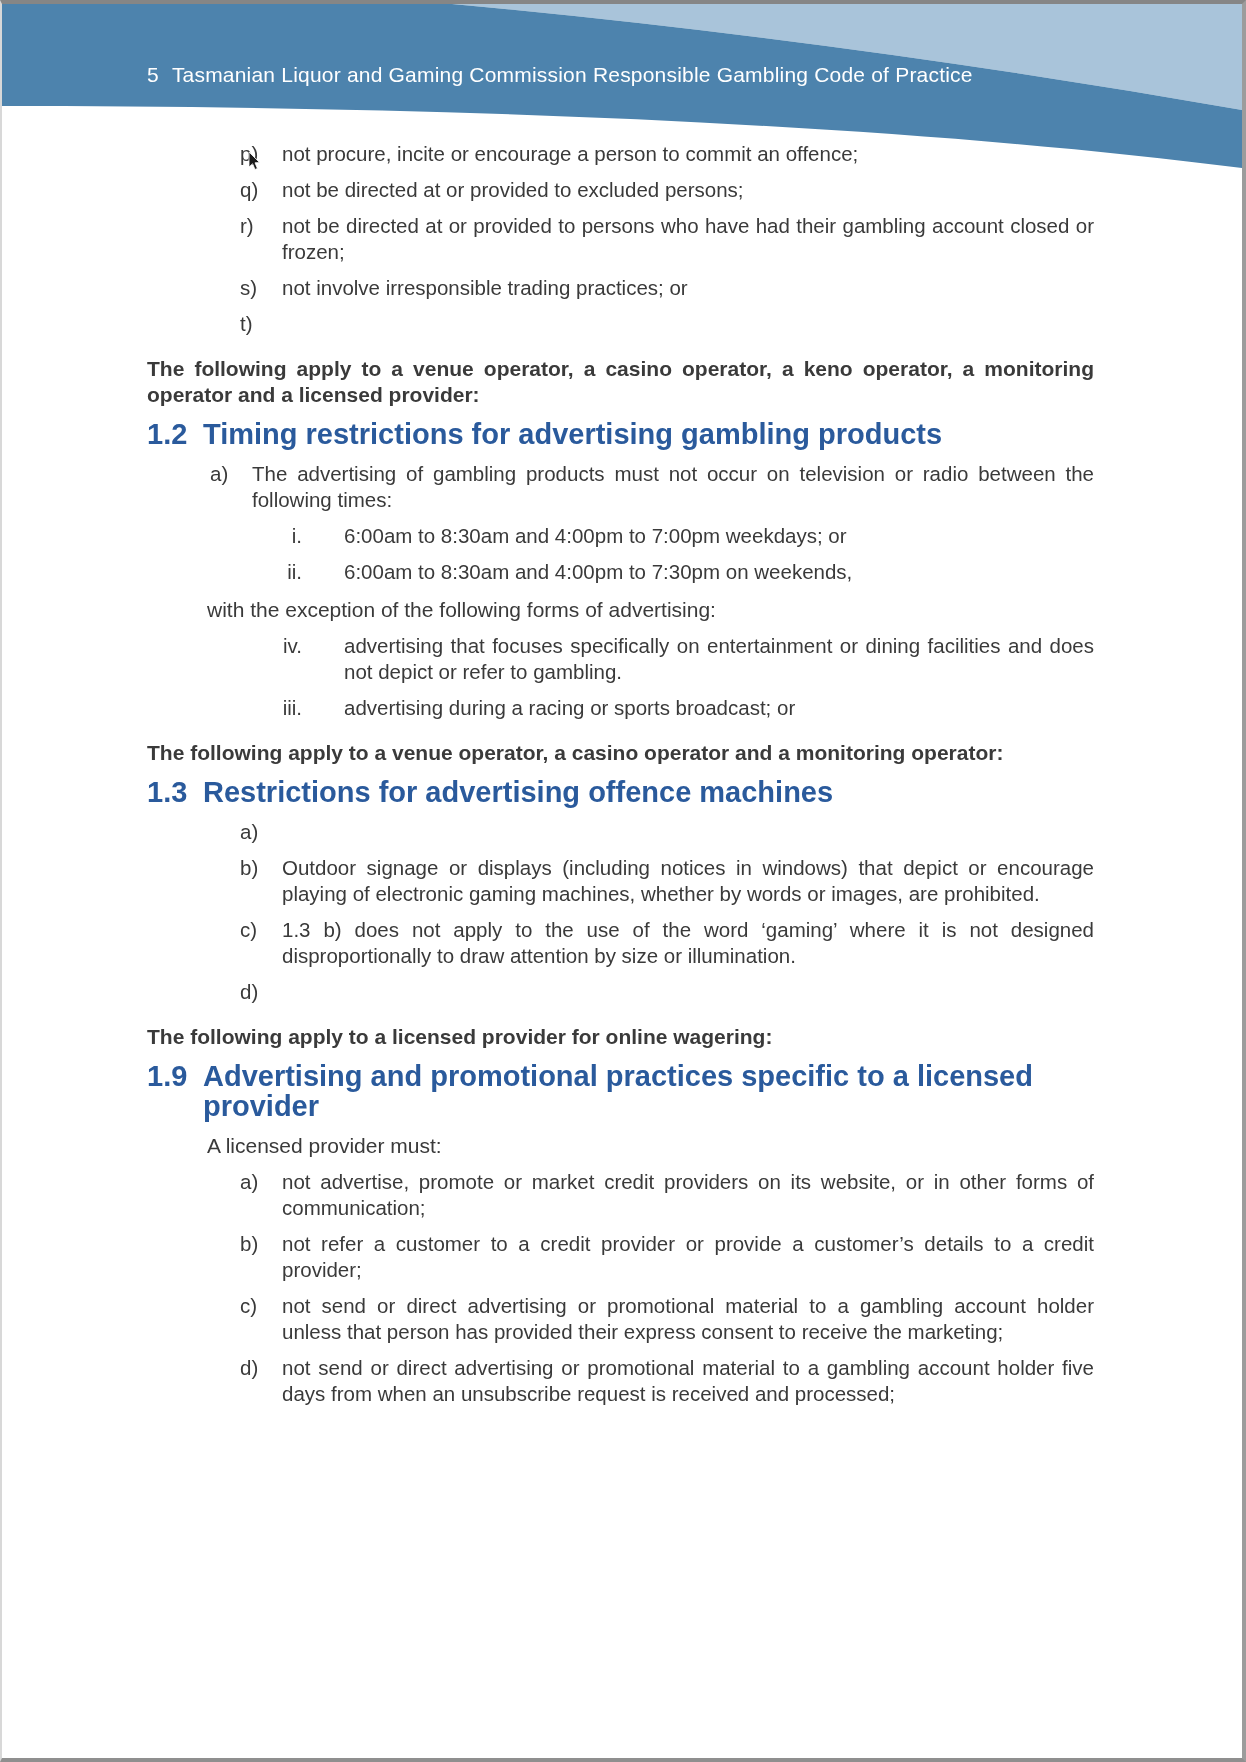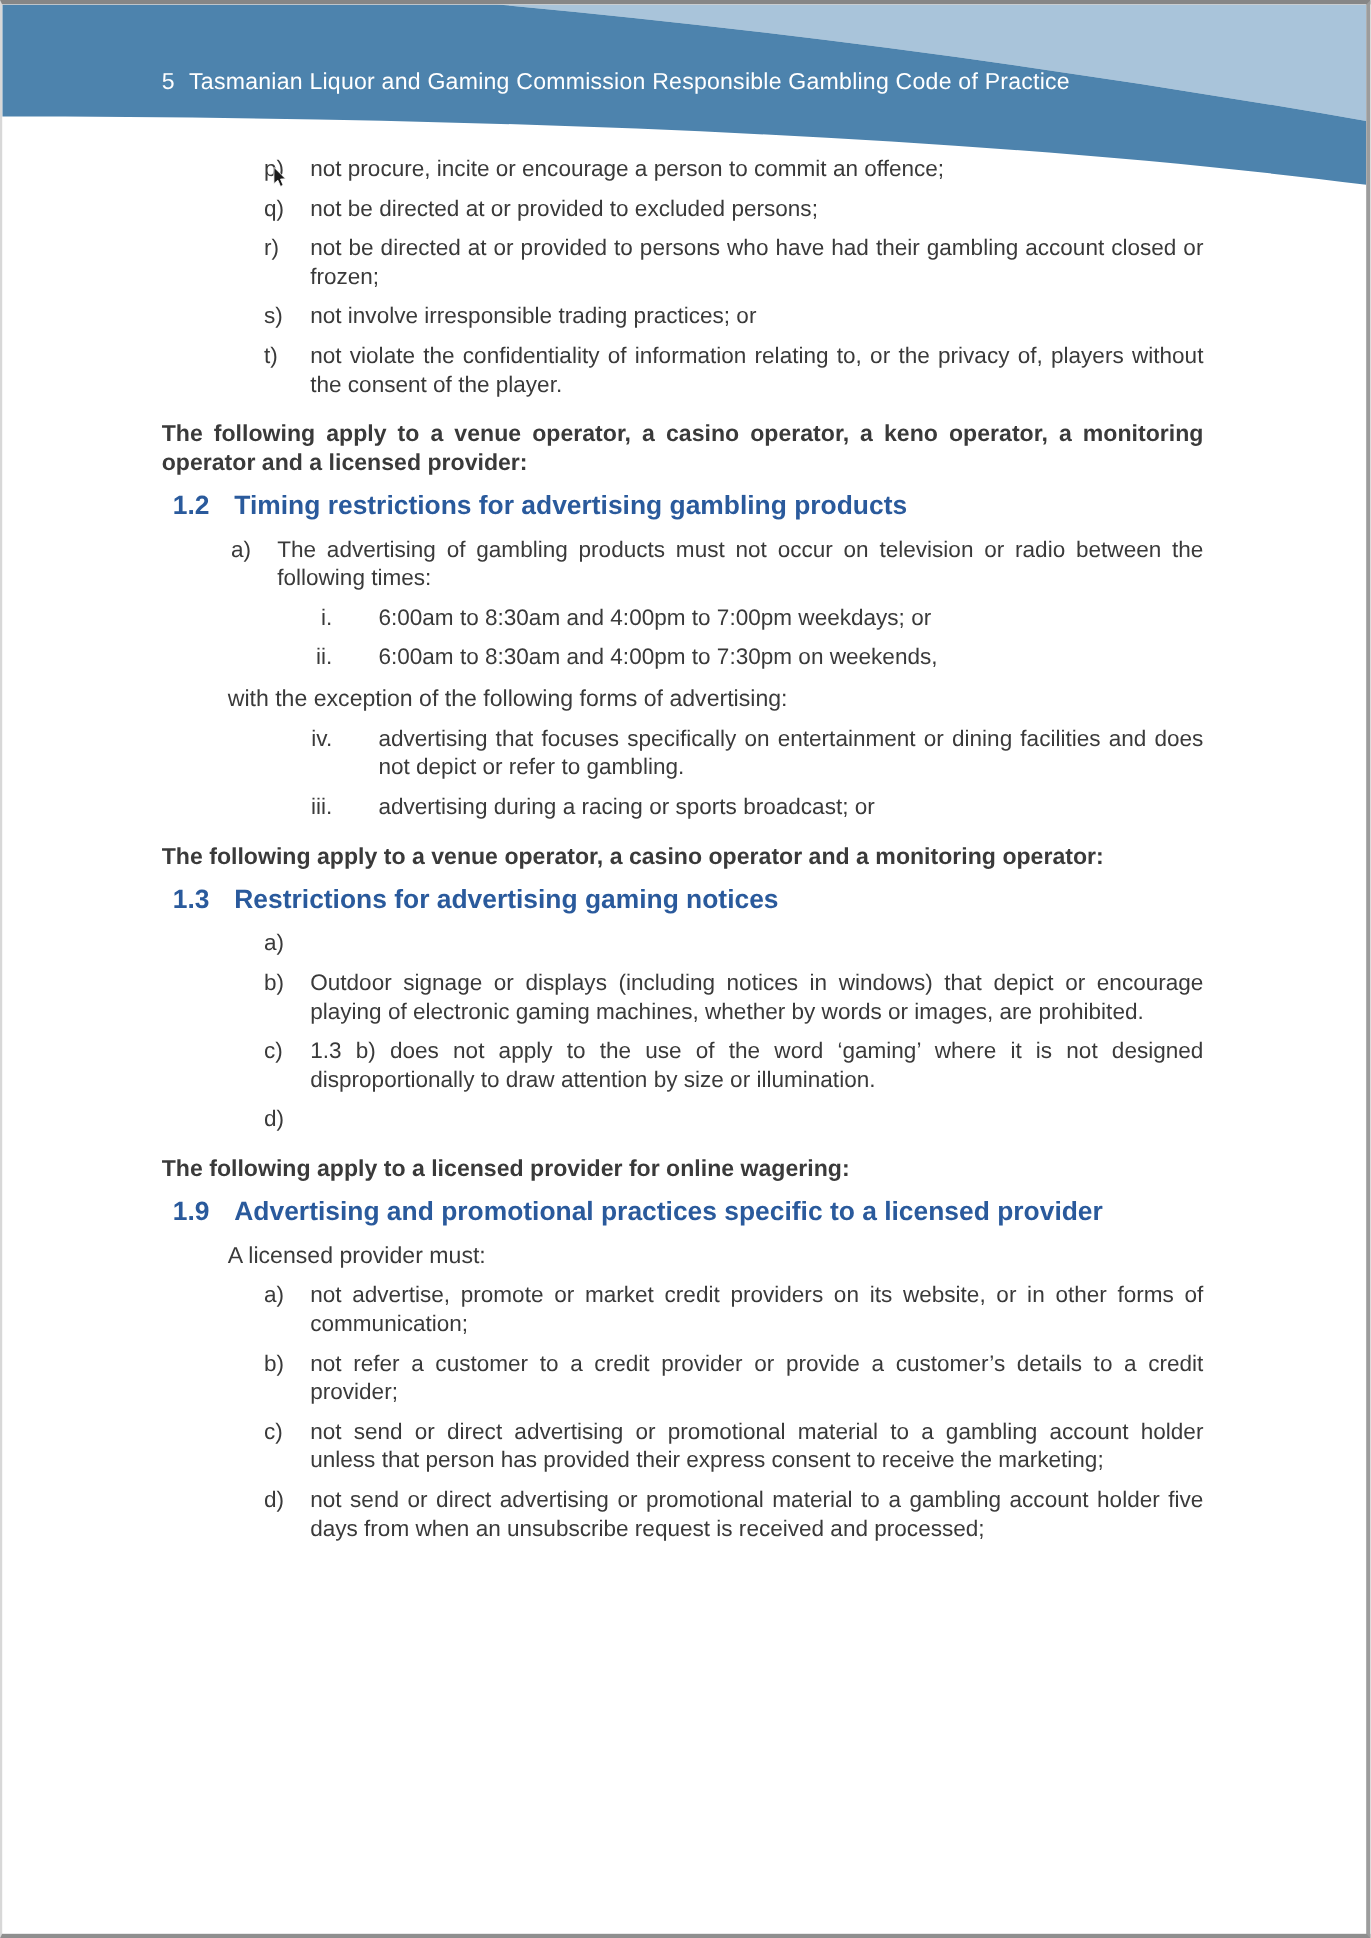--- a/index.html
+++ b/index.html
@@ -35,23 +35,23 @@
 
   .para {
     font-size:21px; line-height:26px;
     text-align:justify;
     margin:19px 0 11px 0;
     font-weight:bold;
   }
 
   .sec-h {
     display:flex;
-    font-size:24px; line-height:30px; font-weight:bold;
+    font-size:29px; line-height:30px; font-weight:bold;
     color:#2a5a9c;
-    margin:11px 0 12px 10px;
+    margin:11px 0 12px 0;
   }
   .sec-h .num { flex:0 0 56px; }
   .sec-h .ttl { flex:1; }
 
   .intro {
     font-size:21px; line-height:26px;
     margin:12px 0 10px 60px;
   }
 
   .li { display:flex; margin-bottom:10px; font-size:20.5px; line-height:26px; }
@@ -96,21 +96,20 @@
     <div class="li ind-b">
       <span class="mk">r)</span>
       <span class="tx">not be directed at or provided to persons who have had their gambling account closed or frozen;</span>
     </div>
     <div class="li ind-b">
       <span class="mk">s)</span>
       <span class="tx">not involve irresponsible trading practices; or</span>
     </div>
     <div class="li ind-b">
       <span class="mk">t)</span>
-      <span class="tx">not violate the confidentiality of information relating to, or the privacy of, players without the consent of the player.</span>
     </div>
 
     <p class="para">The following apply to a venue operator, a casino operator, a keno operator, a monitoring operator and a licensed provider:</p>
 
     <div class="sec-h">
       <span class="num">1.2</span>
       <span class="ttl">Timing restrictions for advertising gambling products</span>
     </div>
 
     <div class="li ind-a">
@@ -135,21 +134,21 @@
     </div>
     <div class="li ind-r">
       <span class="mk">iii.</span>
       <span class="tx">advertising during a racing or sports broadcast; or</span>
     </div>
 
     <p class="para">The following apply to a venue operator, a casino operator and a monitoring operator:</p>
 
     <div class="sec-h">
       <span class="num">1.3</span>
-      <span class="ttl">Restrictions for advertising gaming notices</span>
+      <span class="ttl">Restrictions for advertising offence machines</span>
     </div>
 
     <div class="li ind-b">
       <span class="mk">a)</span>
     </div>
     <div class="li ind-b">
       <span class="mk">b)</span>
       <span class="tx">Outdoor signage or displays (including notices in windows) that depict or encourage playing of electronic gaming machines, whether by words or images, are prohibited.</span>
     </div>
     <div class="li ind-b">

